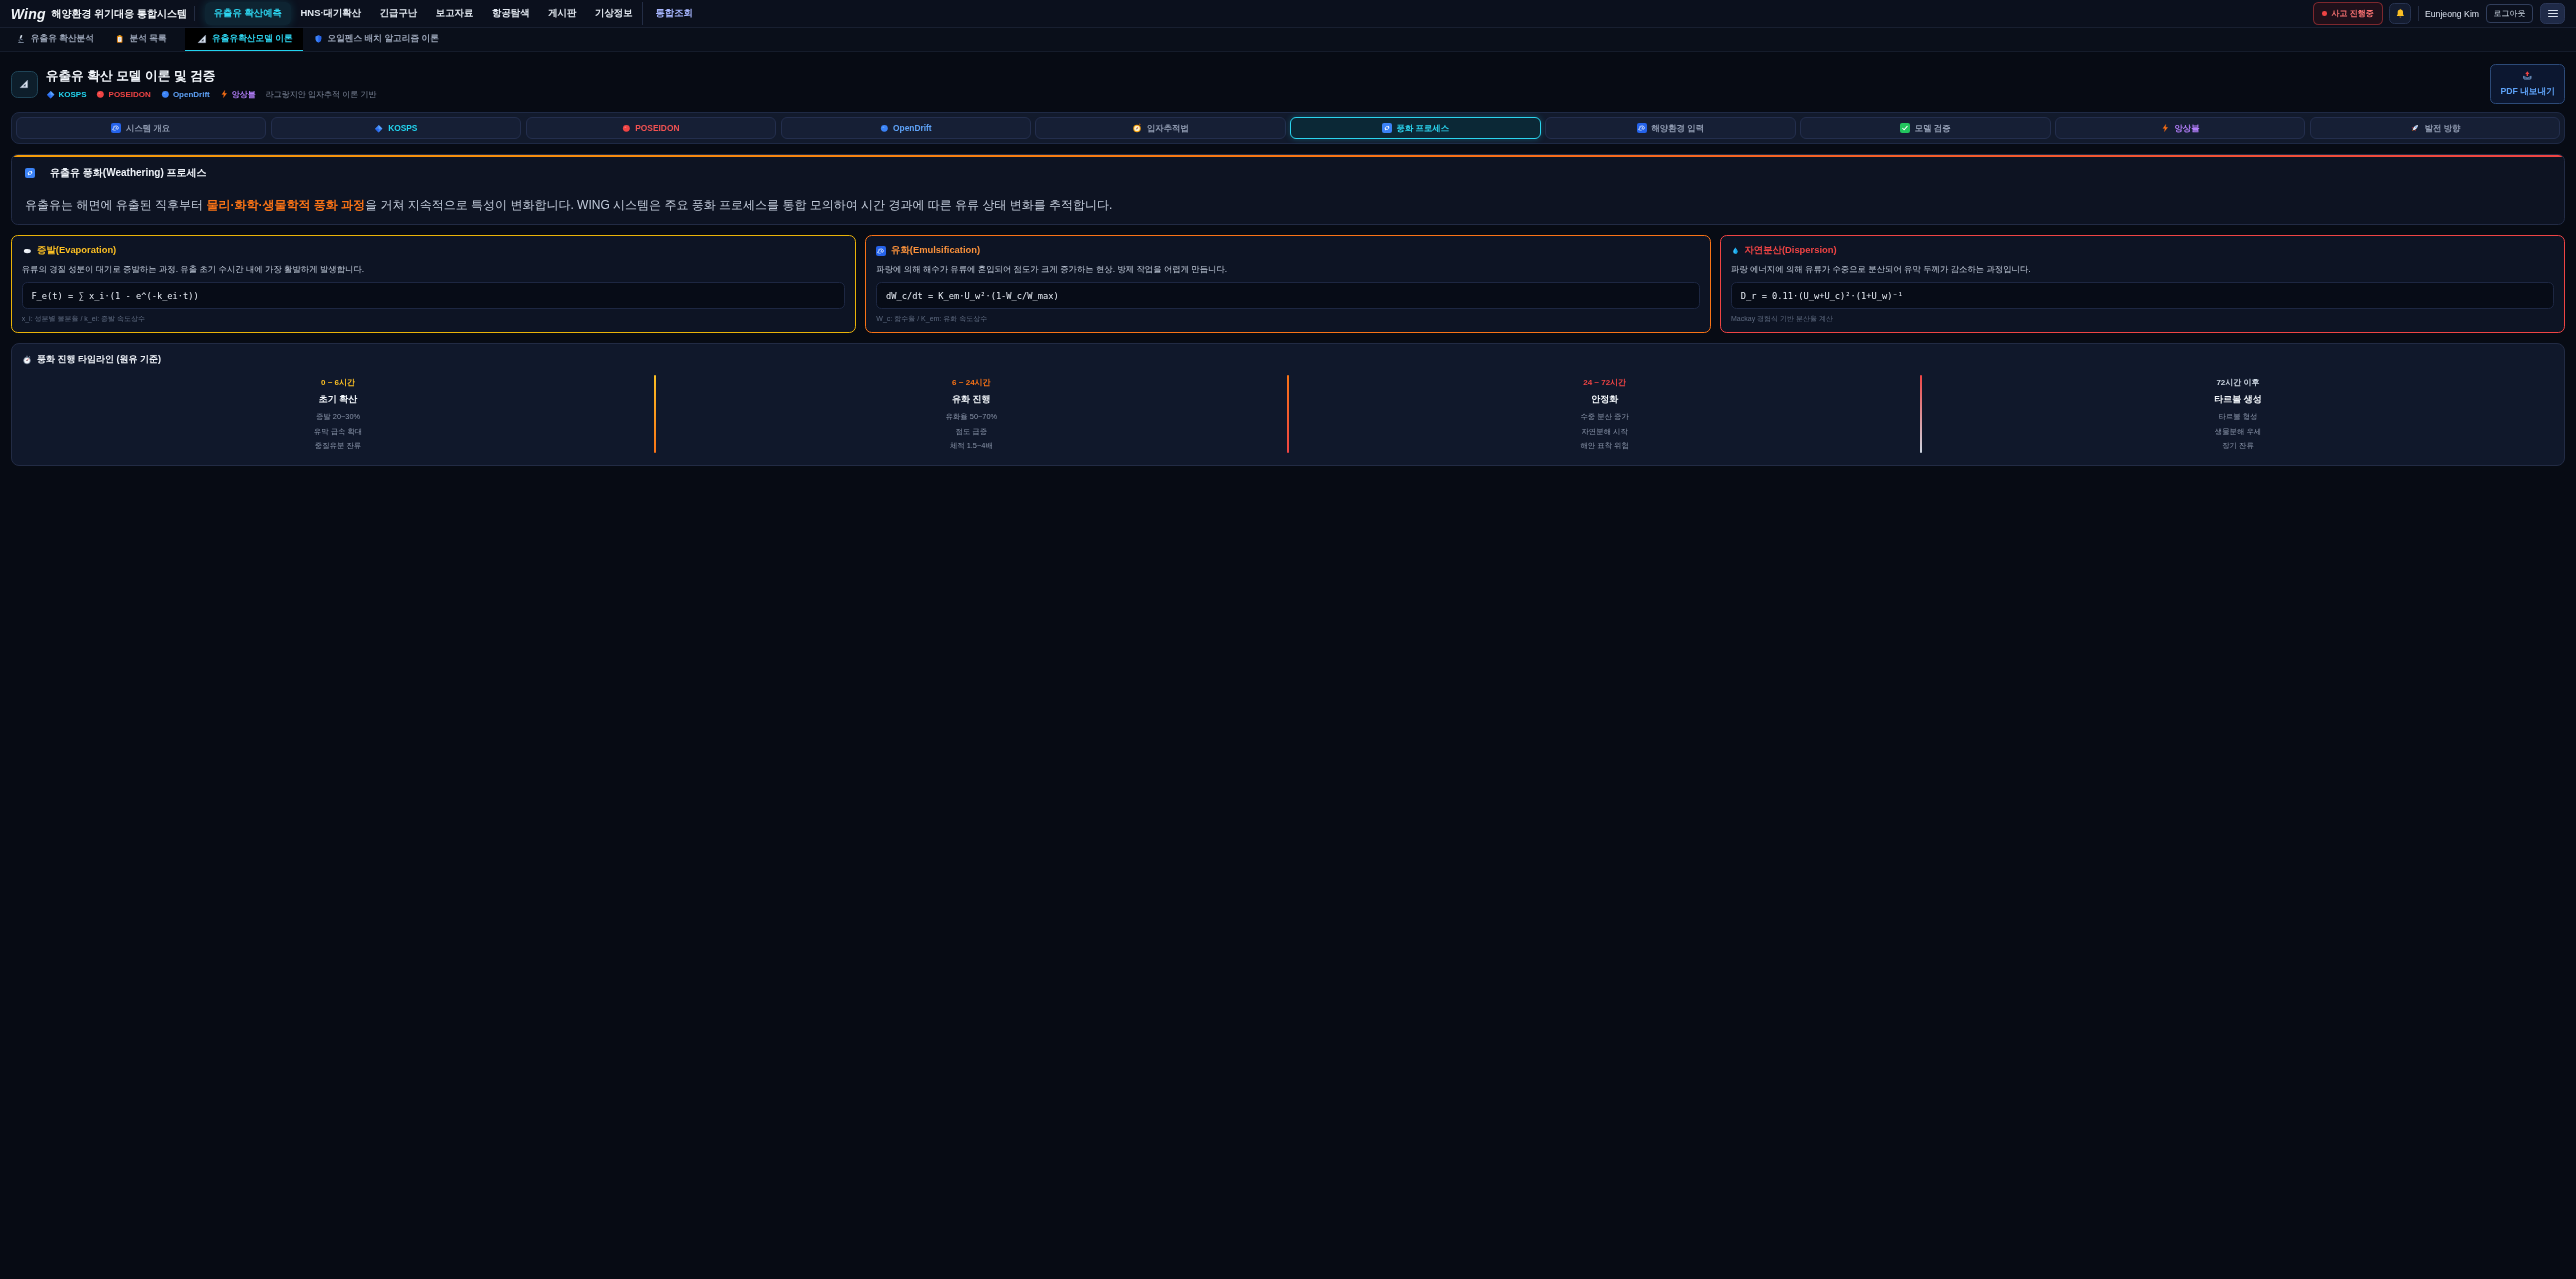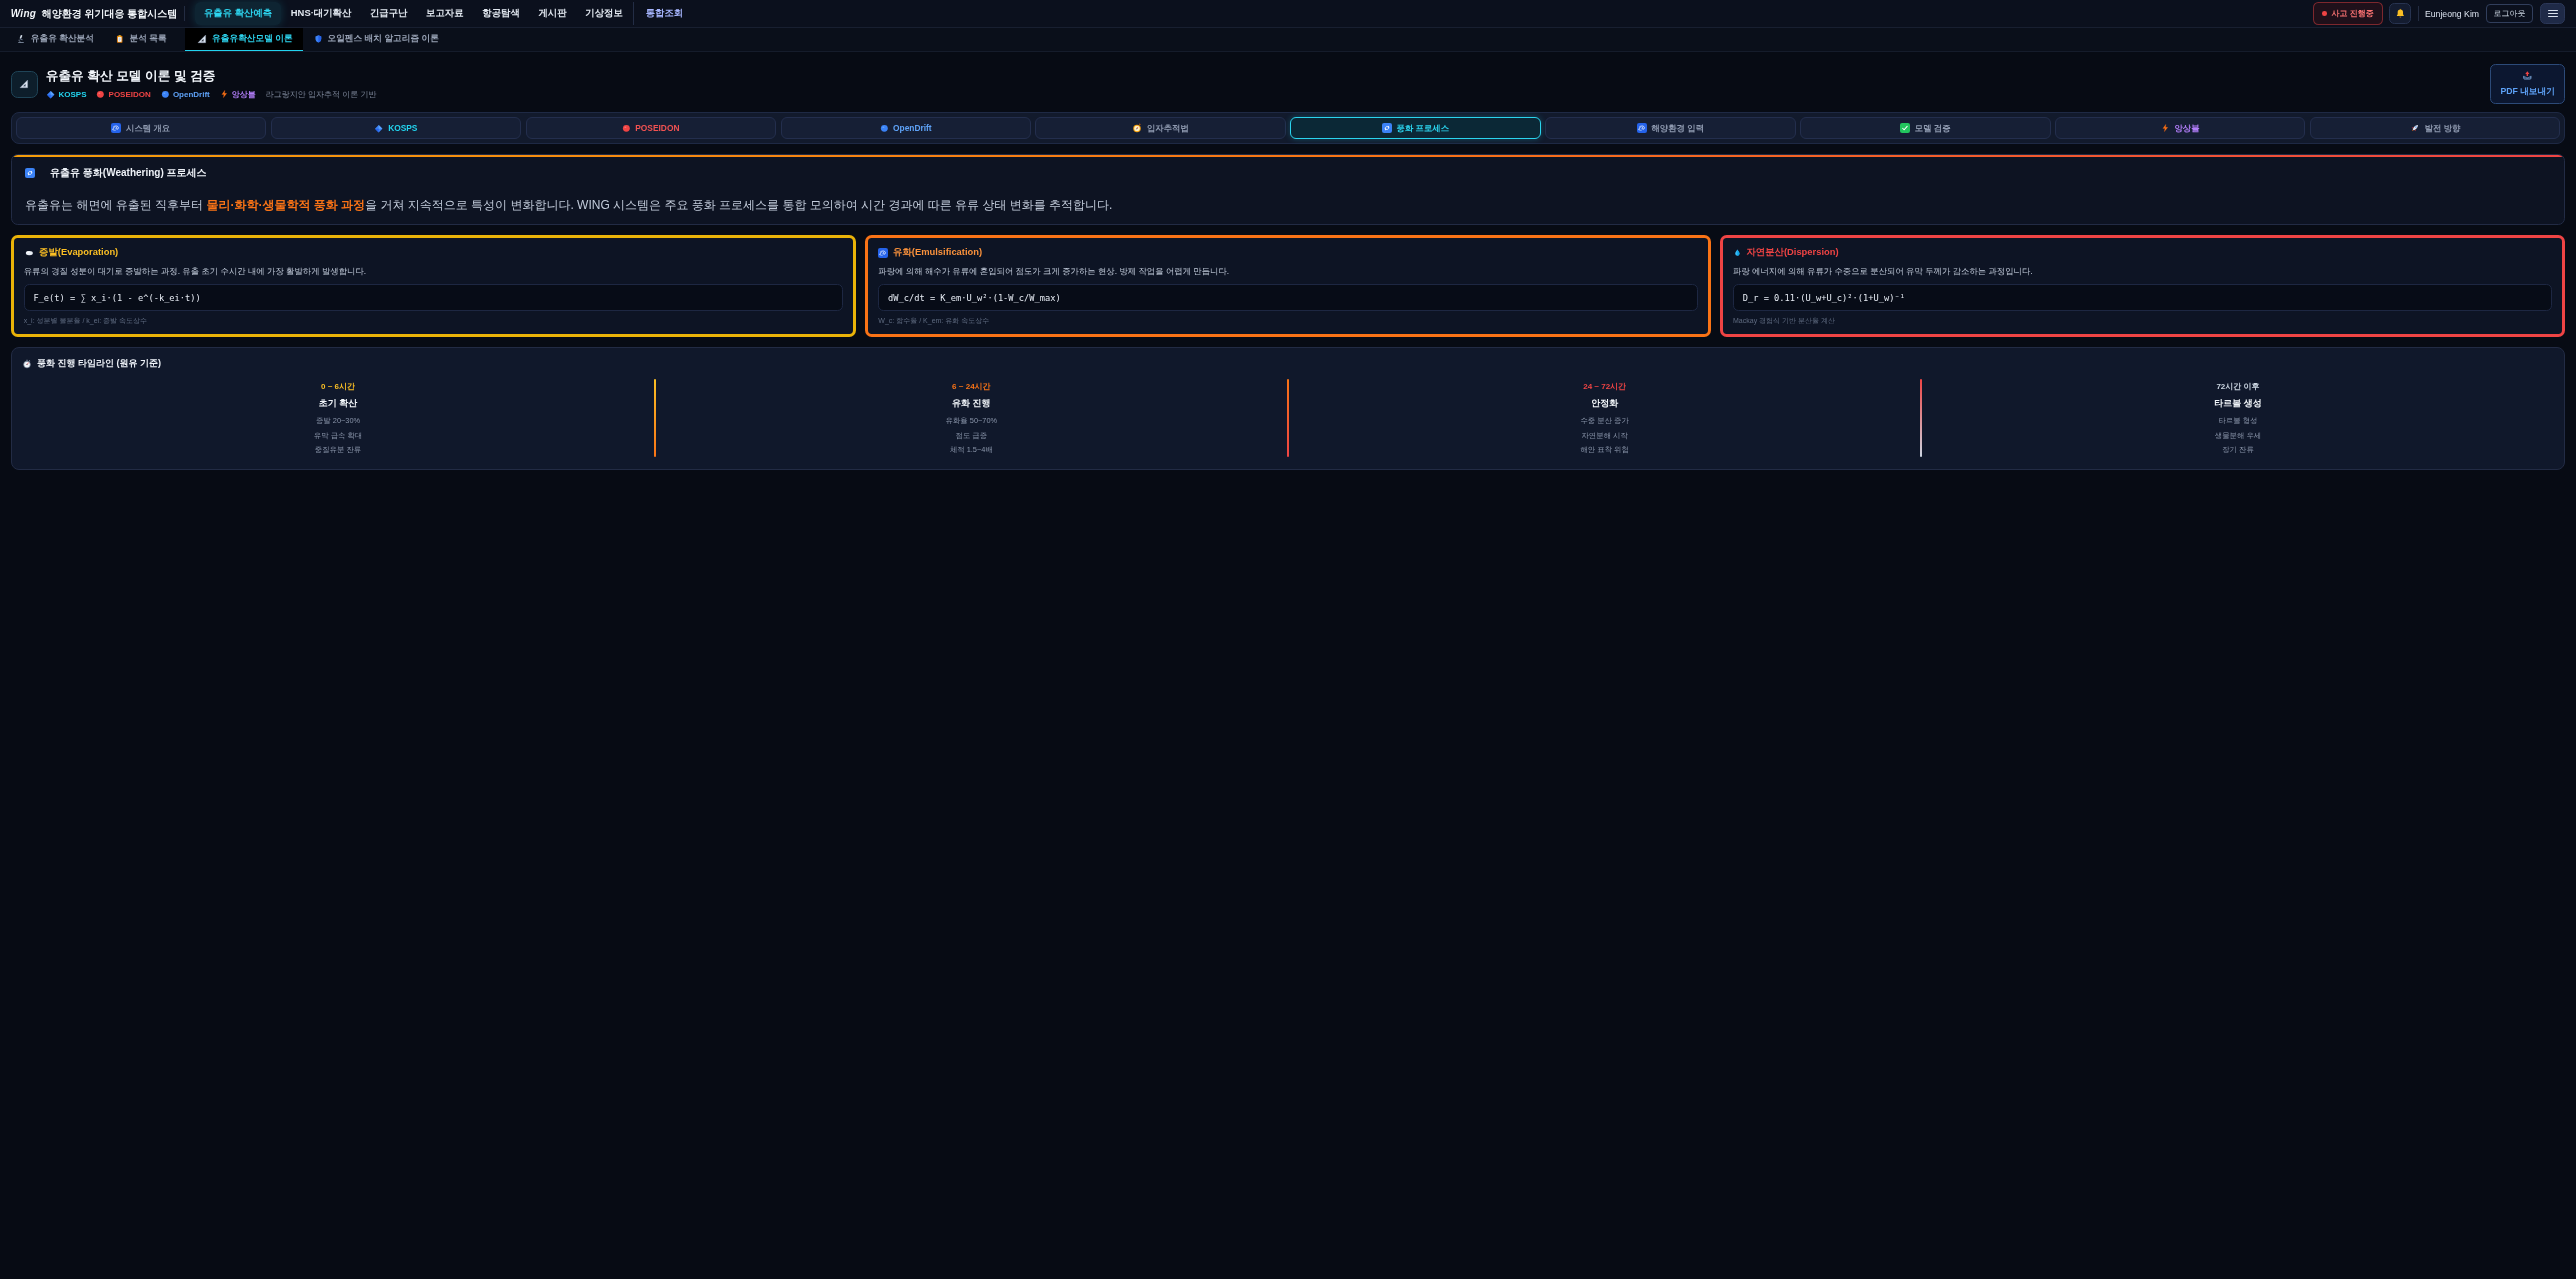--- a/index.html
+++ b/index.html
@@ -8,21 +8,21 @@
     background:#070b14; color:#e2e8f0;
     font-family:"Liberation Sans","DejaVu Sans",sans-serif;
     min-height:100vh; font-size:8.7px;
   }
   svg { display:block; }
 
   
   .topnav { height:28px; background:#0b101d; border-bottom:0.7px solid #181f30;
     display:flex; align-items:center; padding:0 10.7px; gap:6.7px; }
   .brand { display:flex; align-items:center; gap:5.4px; white-space:nowrap; }
-  .logo { font-size:10px; font-weight:800; font-style:italic; color:#f1f5f9; letter-spacing:0.3px; }
+  .logo { font-size:14px; font-weight:800; font-style:italic; color:#f1f5f9; letter-spacing:0.3px; }
   .brand-title { font-size:10px; font-weight:800; color:#f1f5f9; }
   .vdiv { width:0.7px; height:14.8px; background:#232c42; }
   .nav-menu { display:flex; align-items:center; gap:1.3px; margin-left:4px; }
   .nav-item { padding:4.7px 8.7px; border-radius:5.4px; font-size:9.4px; font-weight:700;
     color:#e2e8f0; cursor:pointer; white-space:nowrap; }
   .nav-item.active { color:#2dd4ee; background:rgba(45,212,238,.10);
     box-shadow:0 0 9.4px rgba(34,211,238,.18); }
   .nav-item.accent { color:#a5b4fc; margin-left:0; padding-left:12px;
     border-left:0.7px solid #232d45; border-radius:0; }
   .nav-right { margin-left:auto; display:flex; align-items:center; gap:6.7px; }
@@ -76,21 +76,21 @@
   .weathering { position:relative; background:#0d1322; border:0.7px solid #222b44;
     border-radius:6.7px; padding:10.7px 13.4px 10.7px; overflow:hidden; margin-bottom:9.4px; }
   .weathering::before { content:""; position:absolute; top:0; left:0; right:0; height:2px;
     background:linear-gradient(90deg,#f59e0b 0%,#f97316 55%,#ef4444 100%); }
   .w-title { display:flex; align-items:center; gap:15px; font-size:10px; font-weight:800; color:#eef2f8; }
   .w-body { margin-top:16px; font-size:12px; color:#c3ccdb; line-height:1.5; }
   .hl { color:#f97316; font-weight:800; }
 
   
   .proc-grid { display:grid; grid-template-columns:repeat(3,1fr); gap:9.4px; margin-bottom:10.7px; }
-  .proc-card { background:#0d1424; border:3px solid #a3a3a3; border-radius:6.7px; padding:8.7px 10px 7.4px; }
+  .proc-card { background:#0d1424; border:1px solid #a3a3a3; border-radius:6.7px; padding:8.7px 10px 7.4px; }
   .c-title { display:flex; align-items:center; gap:4.7px; font-size:9.4px; font-weight:800; }
   .c-desc { margin:6px 0 6.7px; font-size:8.4px; color:#c3ccdb; line-height:1.45; }
   .c-formula { background:#070c17; border:0.7px solid #1d2742; border-radius:5.4px; padding:7.4px 8.7px;
     font-family:"DejaVu Sans Mono","Liberation Mono",monospace; font-size:8.7px; color:#e7ecf4; }
   .c-note { margin-top:5.4px; font-size:7px; color:#5f6b80; }
 
   
   .timeline { background:#10182b; border:0.7px solid #222b44; border-radius:8px; padding:8.7px 10.7px 10.7px; }
   .t-title { display:flex; align-items:center; gap:4.7px; font-size:9px; font-weight:800; color:#eef2f8; }
   .t-grid { display:flex; align-items:stretch; margin-top:8px; }

